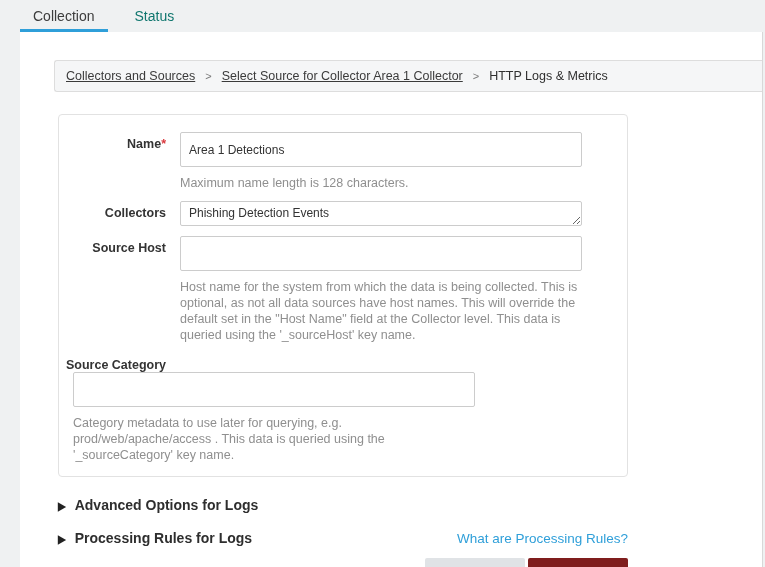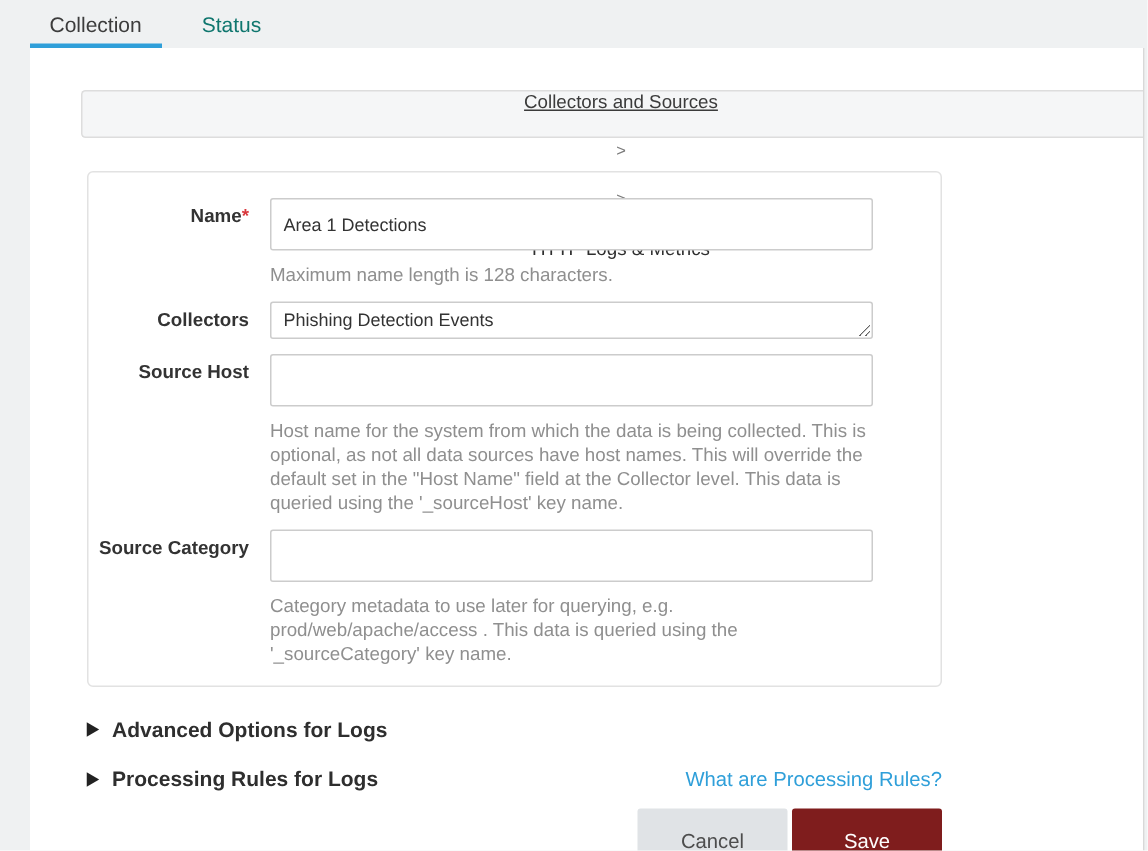--- a/index.html
+++ b/index.html
@@ -34,40 +34,39 @@
 
   
   .breadcrumb {
     margin:28px 0 0 34px;
     width:calc(100% - 34px);
     height:32px;
     background:#f5f6f7;
     border:1px solid #dddddd;
     border-right:none;
     border-radius:3px 0 0 3px;
-    display:flex; align-items:center; gap:20px;
+    display:flex; align-items:center; gap:10px;
     padding-left:11px;
     font-size:12.5px;
-    flex-direction:column;
   }
   .crumb-link { color:#3b3b3b; text-decoration:underline; cursor:pointer; white-space:nowrap; }
   .crumb-sep { color:#7a7a7a; font-size:11px; }
   .crumb-current { color:#2f2f2f; white-space:nowrap; }
 
   
   .form-col { margin:22px 0 0 38px; width:570px; }
 
   .form-panel {
     border:1px solid #e2e2e2;
     border-radius:4px;
     background:#fff;
     padding:17px 0 13px 0;
   }
   .form-row { display:flex; margin-bottom:10px; }
-  .form-row:last-child { margin-bottom:0; }
+  .form-row:last-child { margin-bottom:0;flex-direction:column; }
   .form-label {
     width:107px; text-align:right;
     font-size:12.5px; font-weight:bold; color:#333;
     padding-top:5px; flex-shrink:0;
   }
   .req { color:#d9383d; font-weight:bold; }
   .form-field { margin-left:14px; width:402px; }
   .txt-input {
     width:100%; height:35px;
     border:1px solid #cccccc; border-radius:2px;
@@ -128,20 +127,21 @@
   <div class="tab active">Collection</div>
   <div class="tab inactive">Status</div>
 </div>
 <div class="tab-underline"></div>
 
 <div class="content">
 
   <div class="breadcrumb">
     <span class="crumb-link">Collectors and Sources</span>
     <span class="crumb-sep">&gt;</span>
+    <span class="crumb-link">Select Source for Collector Area 1 Collector</span>
     <span class="crumb-sep">&gt;</span>
     <span class="crumb-current">HTTP Logs &amp; Metrics</span>
   </div>
 
   <div class="form-col">
 
     <div class="form-panel">
 
       <div class="form-row">
         <div class="form-label">

